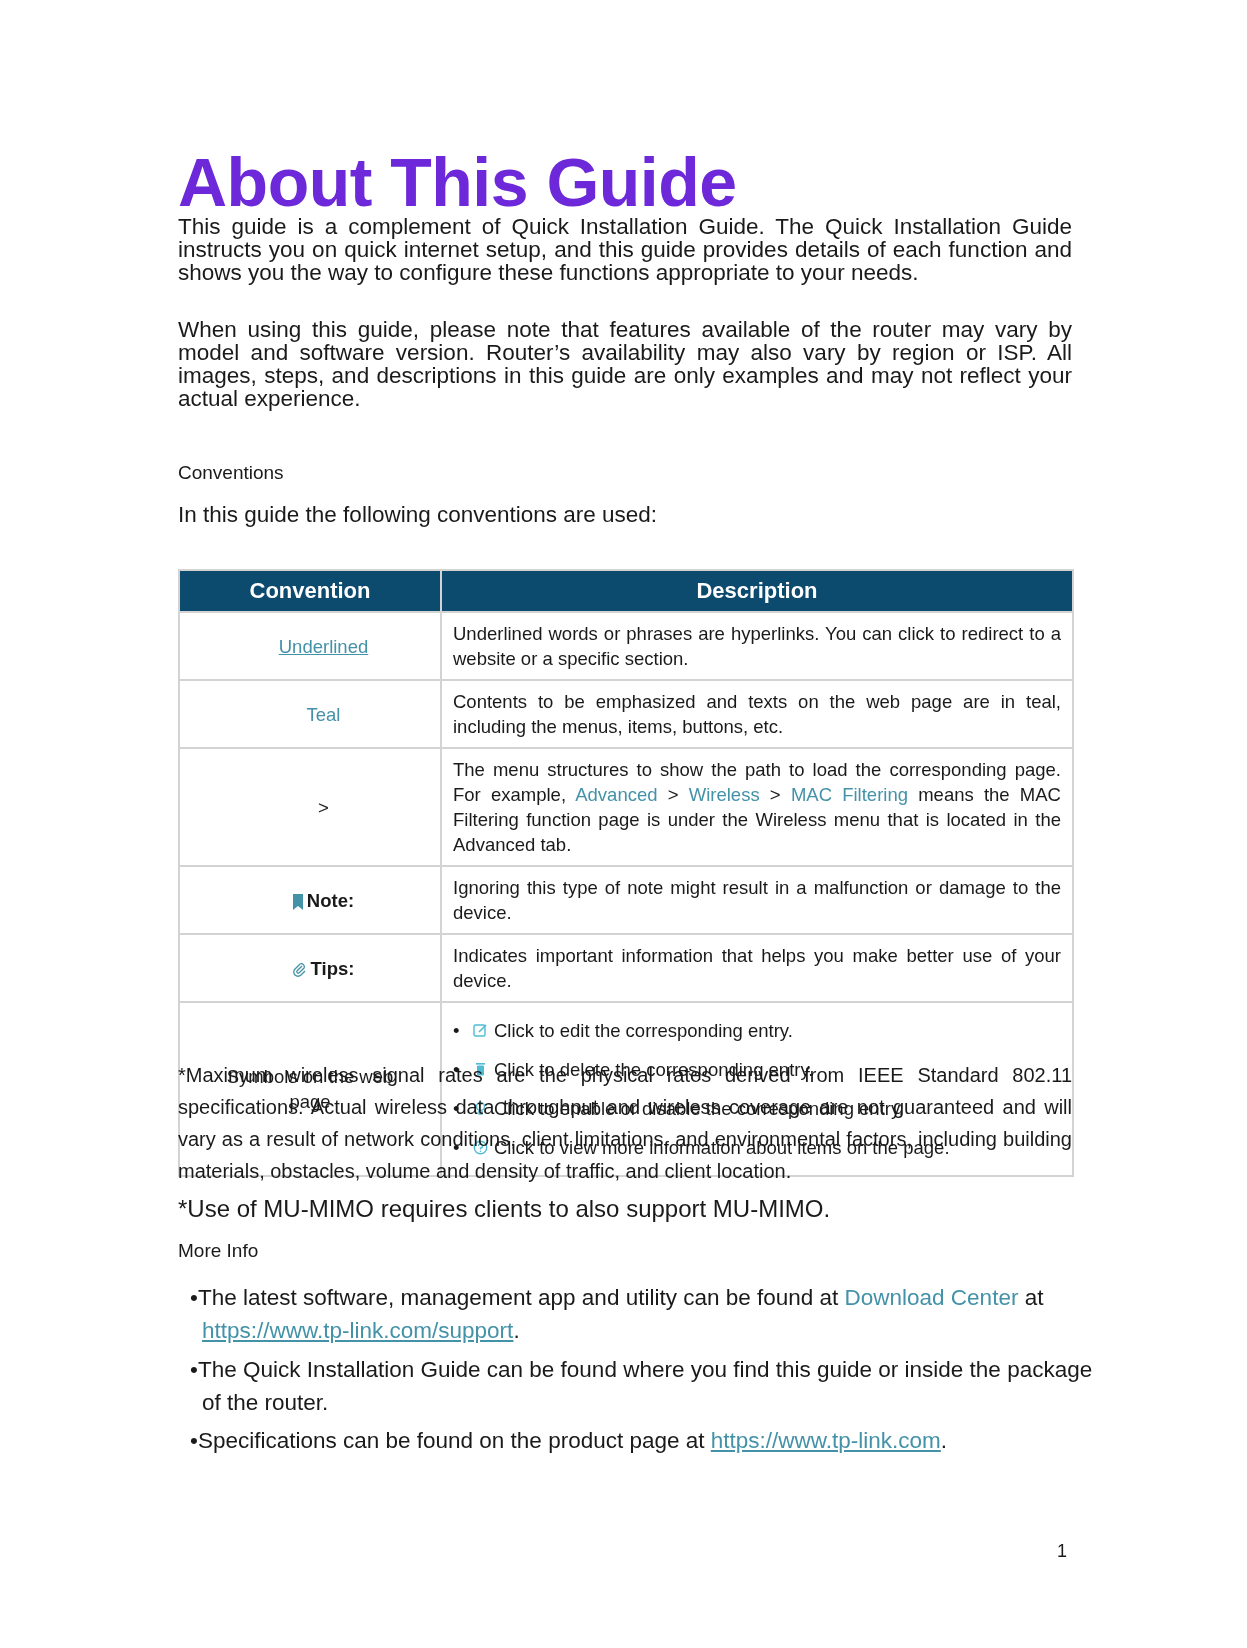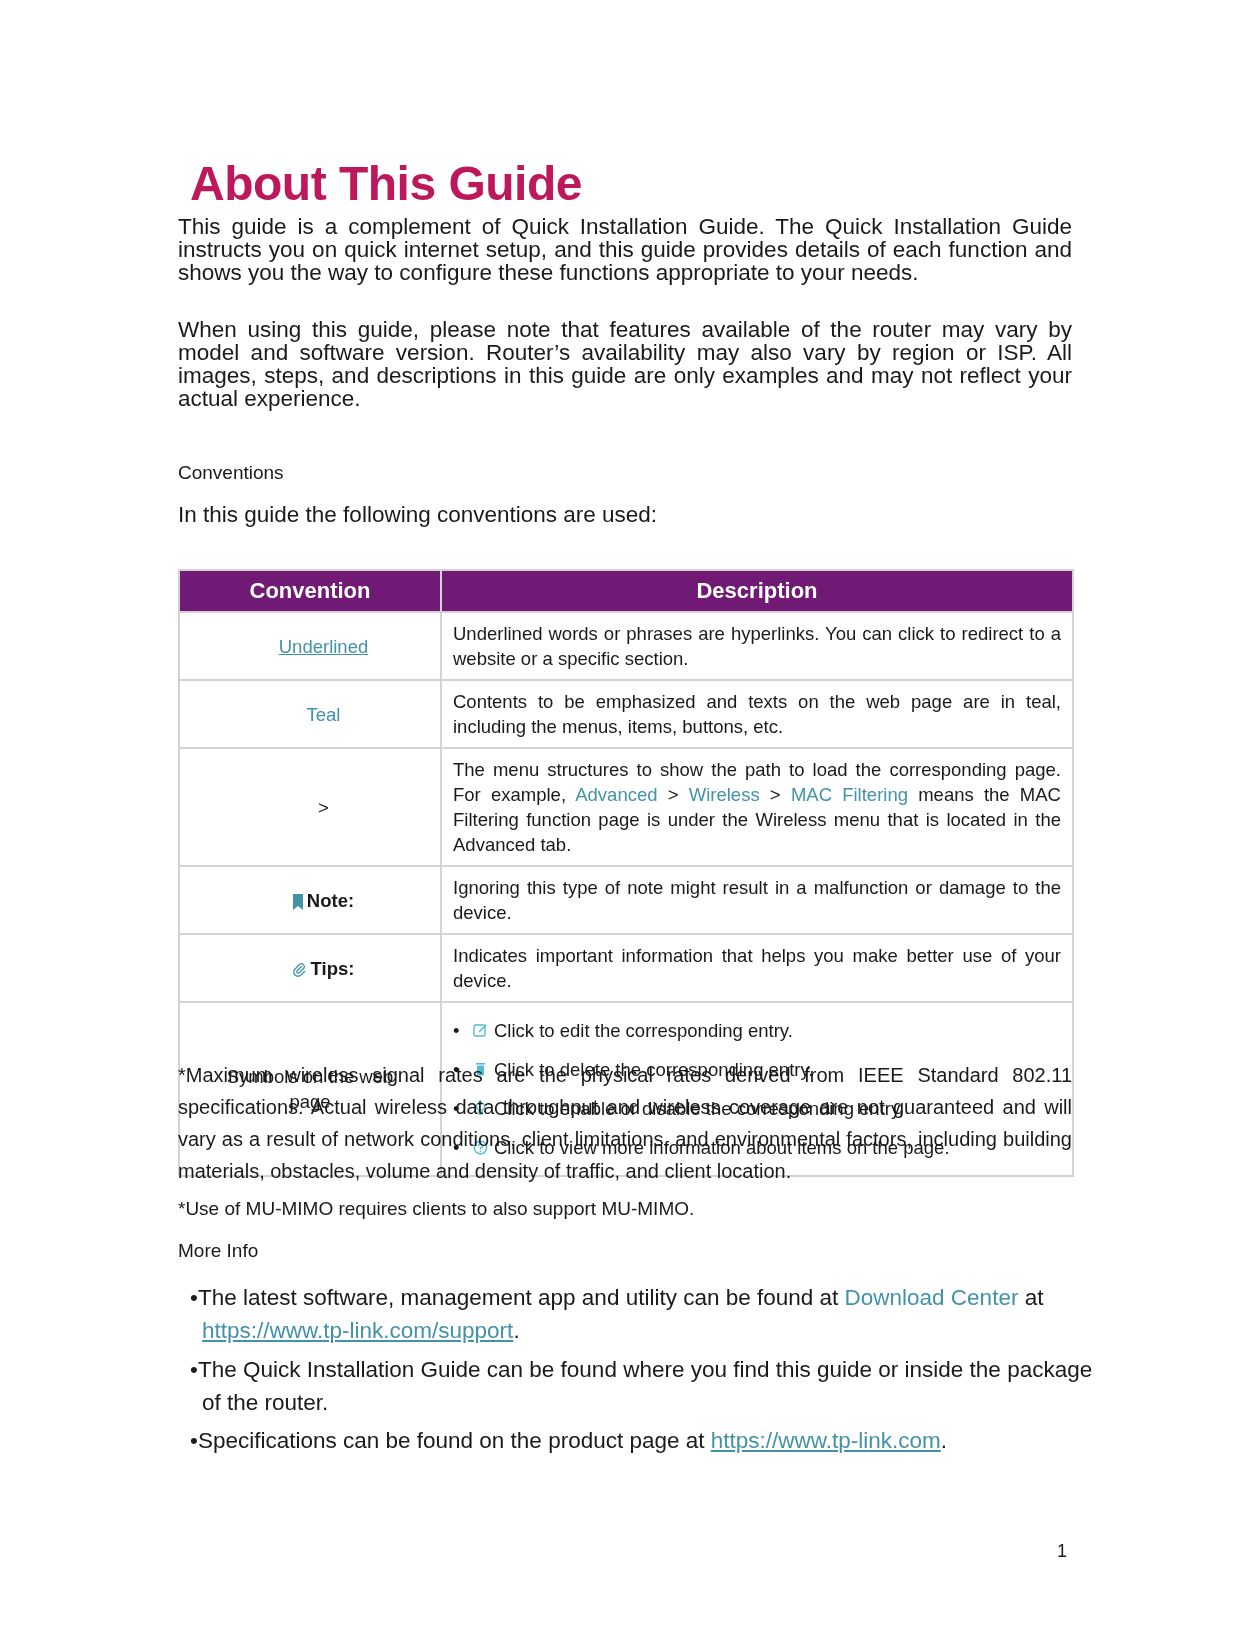--- a/index.html
+++ b/index.html
@@ -1,24 +1,24 @@
 <!DOCTYPE html>
 <html><head>
 <meta charset="utf-8">
 <style>
   html, body { margin: 0; padding: 0; background: #ffffff; }
   body { width: 1247px; height: 1648px; position: relative; font-family: "Liberation Sans", sans-serif; color: #1a1a1a; }
   .page { position: absolute; left: 178px; top: 0; width: 894px; }
-  .title { position: absolute; top: 148px; left: 0; font-size: 48px; font-weight: bold; color: #be185d; letter-spacing: -0.5px; margin: 12px; line-height: 1; }
+  .title { position: absolute; top: 148px; left: 0; font-size: 68px; font-weight: bold; color: #6d28d9; letter-spacing: -0.5px; margin: 0; line-height: 1; }
   .p { position: absolute; left: 0; width: 894px; font-size: 22.5px; line-height: 23px; text-align: justify; margin: 0; }
   .h2 { position: absolute; left: 0; font-size: 19px; margin: 0; font-weight: normal; }
   .teal { color: #4492a8; }
   .link { color: #4492a8; text-decoration: underline; }
   table.conv { position: absolute; left: 0; top: 569px; width: 896px; border-collapse: collapse; font-size: 18.5px; }
-  table.conv th { background: #701a75; color: #fff; font-weight: bold; font-size: 22px; height: 38px; border: 2px solid #d3d3d3; }
+  table.conv th { background: #0c4a6e; color: #fff; font-weight: bold; font-size: 22px; height: 38px; border: 2px solid #d3d3d3; }
   table.conv td { border: 2px solid #d3d3d3; vertical-align: middle; line-height: 25px; }
   td.c1 { width: 204px; text-align: center; padding-left: 28px; }
   td.c2 { padding: 8px 11px; text-align: justify; }
   .sym-list { list-style: none; margin: 0; padding: 0; }
   .sym-list li { line-height: 39px; display: flex; align-items: center; }
   .bullet { display: inline-block; width: 8px; margin-right: 12px; }
   .ico { display: inline-block; width: 15px; height: 15px; margin-right: 6px; vertical-align: middle; }
   .more { position: absolute; left: 12px; width: 894px; font-size: 22.5px; line-height: 33px; margin: 0; padding-left: 12px; text-indent: -12px; }
   .pagenum { position: absolute; left: 1057px; top: 1541px; font-size: 18px; }
 </style>
@@ -105,21 +105,21 @@
                 </svg>
             <span>Click to view more information about items on the page.</span>
               </li>
         </ul>
       </td>
     </tr>
   </tbody>
     </table>
 
   <p class="p" style="top:1059px; font-size:20px; line-height:32px;">*Maximum wireless signal rates are the physical rates derived from IEEE Standard 802.11 specifications. Actual wireless data throughput and wireless coverage are not guaranteed and will vary as a result of network conditions, client limitations, and environmental factors, including building materials, obstacles, volume and density of traffic, and client location.</p>
-  <p class="p" style="top:1193px; font-size:19px; line-height:32px;">*Use of MU-MIMO requires clients to also support MU-MIMO.</p>
+  <p class="p" style="top:1193px; font-size:24px; line-height:32px;">*Use of MU-MIMO requires clients to also support MU-MIMO.</p>
 
   <h2 class="h2" style="top:1240px;">More Info</h2>
 
   <p class="more" style="top:1281px;">•<span>The latest software, management app and utility can be found at </span><span class="teal">Download Center</span><span> at </span><br><span class="link">https://www.tp-link.com/support</span><span>.</span></p>
 
   <p class="more" style="top:1353px;">•<span>The Quick Installation Guide can be found where you find this guide or inside the package of the router.</span></p>
 
   <p class="more" style="top:1424px;">•<span>Specifications can be found on the product page at </span><span class="link">https://www.tp-link.com</span><span>.</span></p>
 </div>
 

